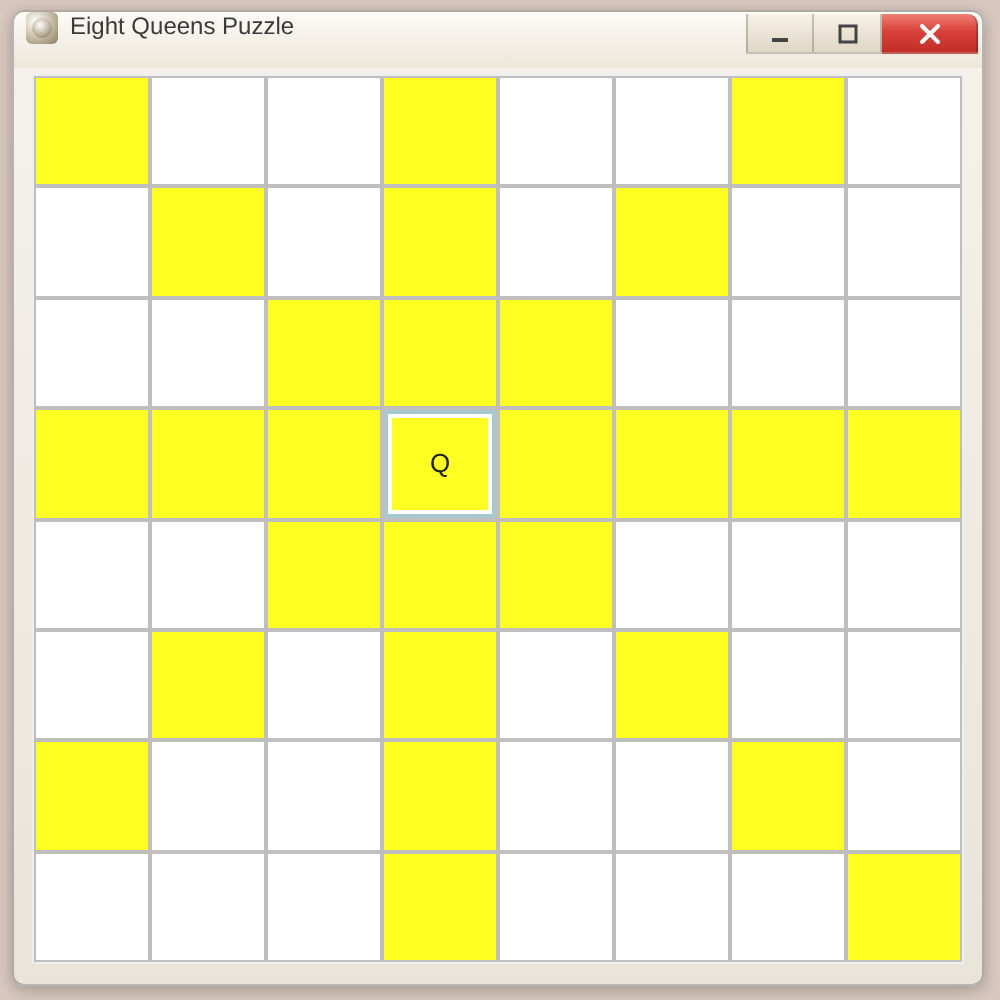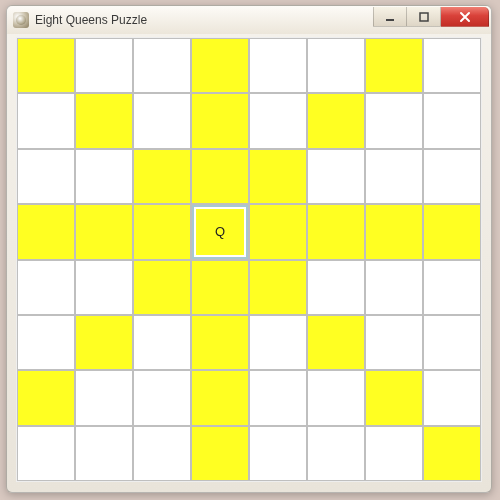--- a/index.html
+++ b/index.html
@@ -19,21 +19,20 @@
     height: 488px;
     border: 1px solid rgba(0,0,0,0.25);
     border-radius: 6px;
     background: linear-gradient(#f5f2ec, #e9e4da);
     box-shadow: 0 2px 8px rgba(0,0,0,0.25);
     box-sizing: border-box;
   }
   .titlebar {
     height: 28px;
     display: flex;
-    align-items: center;
     padding: 0 4px 0 6px;
     background: linear-gradient(#fdfbf7, #ece6da);
     border-top-left-radius: 6px;
     border-top-right-radius: 6px;
     position: relative;
   }
   .app-icon {
     width: 16px;
     height: 16px;
     margin-right: 6px;

